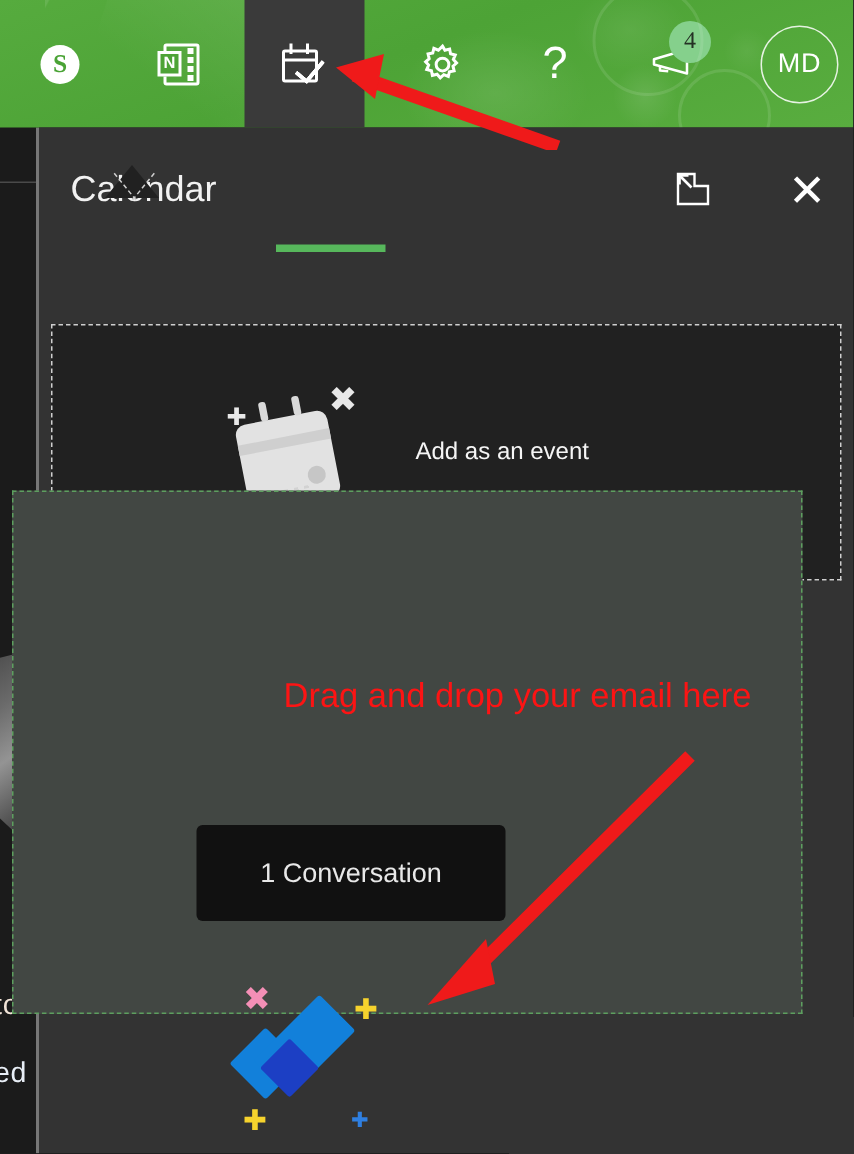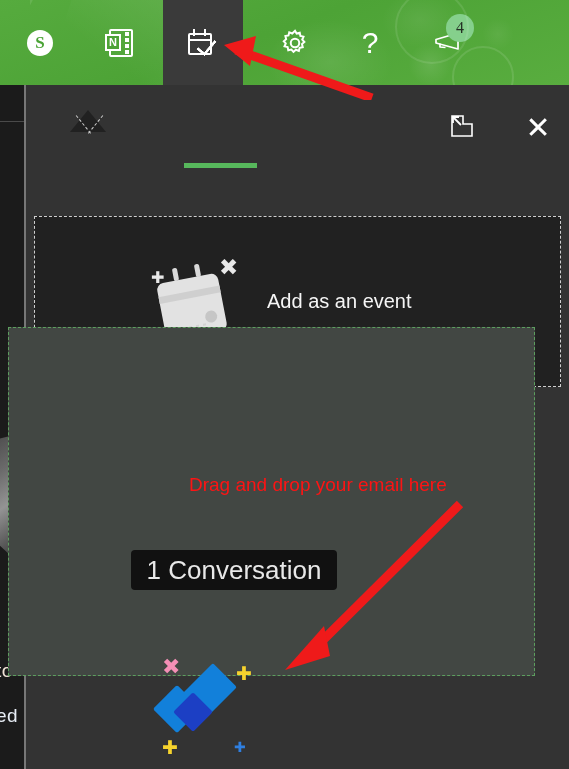--- a/index.html
+++ b/index.html
@@ -244,47 +244,47 @@
   .cal-ring.r2 { left: 48px; top: 8px;  transform: rotate(-11deg); }
   .cal-dots {
     position:absolute; left:28px; bottom:20px; width:34px; height:2px;
     background: repeating-linear-gradient(to right, #d2d2d2 0 3px, transparent 3px 7px);
     transform: rotate(-11deg);
   }
   .spark {
     position:absolute; color:#e8e8e8; line-height:1; font-family:"DejaVu Sans", sans-serif;
   }
   .event-title {
-    margin-left: 28px;
-    font-size: 20px; color: #f5f5f5;
+    margin-left: 38px;
+    font-size: 16px; color: #f5f5f5;
   }
 
   
   .task-card {
     position: absolute;
     left: 8px; top: 327px;
     width: 527px; height: 349px;
     box-sizing: border-box;
     background: #424743;
     border: 1px dashed #5d9f5f;
   }
   .drag-text {
     position: absolute;
-    left: 189px; top: 474px;
-    font-size: 19px; color: #fc1414;
+    left: 189px; top: 450px;
+    font-size: 23px; color: #fc1414;
     white-space: nowrap;
   }
   .conv-chip {
     position: absolute;
     left: 131px; top: 550px;
-    width: 206px; height: 40px;
+    width: 206px; height: 64px;
     background: #111111;
     border-radius: 4px;
     display: flex; align-items: center; justify-content: center;
-    color: #e8e8e8; font-size: 26px;
+    color: #e8e8e8; font-size: 18px;
   }
   .task-ico {
     position: absolute;
     left: 152px; top: 642px;
     width: 116px; height: 116px;
   }
   .chk-a, .chk-b, .chk-c {
     position: absolute; border-radius: 2px;
   }
   .chk-a { left: 8px; top: 50px;  width: 34px; height: 34px; background: #1280da; transform: rotate(45deg); }
@@ -362,24 +362,30 @@
     <div class="tb-item" style="left:410px;">
       <span class="mega">
         <svg width="36" height="30" viewBox="0 0 36 30" fill="none" stroke="#ffffff" stroke-width="1.7" stroke-linejoin="round">
           <path d="M4 11.5 L26 5 L26 21 L4 15 Z"></path>
           <path d="M8 15.5 L8 19 L13.5 19.5"></path>
         </svg>
         <span class="badge">4</span>
       </span>
     </div>
 
+    <div class="tb-item" style="left:497px;width:72px;">
+      <div class="avatar">
+        <span>MD</span>
+      </div>
+    </div>
   </div>
 
   <div class="panel">
     <div class="panel-head">
+      <div class="tab calendar">Calendar</div>
       <div class="tab-underline"></div>
 
       <div class="head-btn btn-popout">
         <span>
           <svg width="26" height="26" viewBox="0 0 26 26" fill="none" stroke="#ffffff" stroke-width="1.8">
             <path d="M3 3 L14 3 L14 11 L23 11 L23 23 L3 23 Z" stroke-width="1.6"></path>
             <path d="M4 4 L12 12"></path>
             <path d="M4 10 L4 4 L10 4"></path>
           </svg>
         </span>

